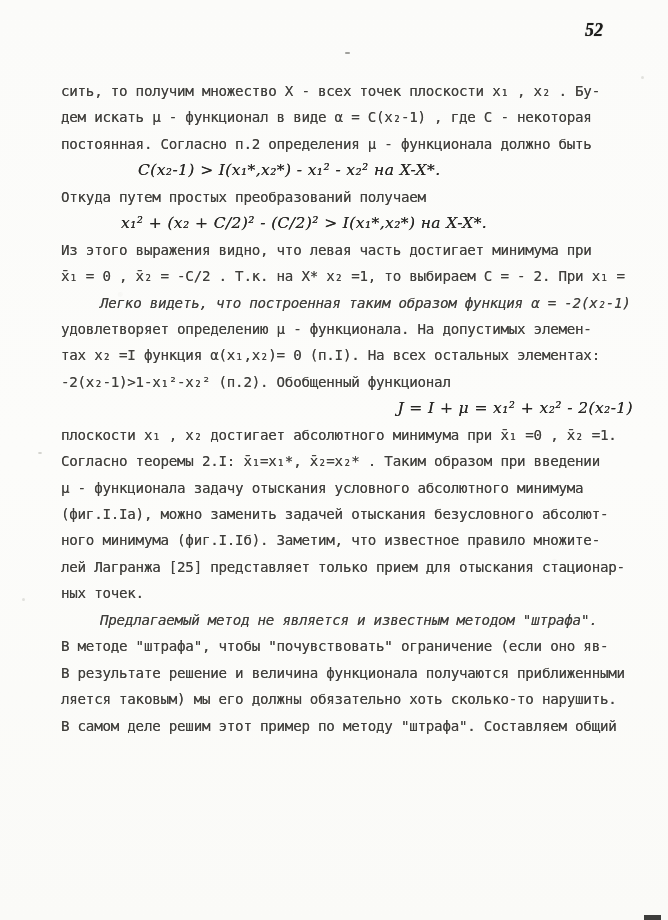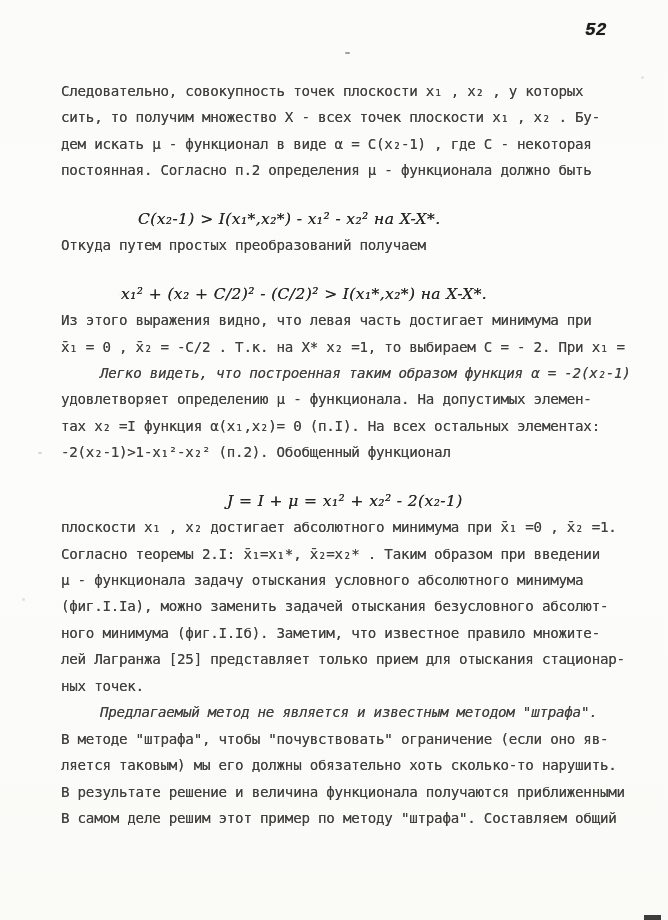--- a/index.html
+++ b/index.html
@@ -10,21 +10,21 @@
     background:#fcfcfa;
     background-image:
       radial-gradient(circle at 18% 32%, rgba(180,180,170,0.06) 0 2px, transparent 3px),
       radial-gradient(circle at 83% 61%, rgba(180,180,170,0.05) 0 2px, transparent 3px),
       linear-gradient(180deg,#fbfbf9 0%,#fcfcfa 50%,#fafaf7 100%);
     overflow:hidden;
     font-family:"DejaVu Sans Mono", monospace;
   }
   .pagenum{
     position:absolute;left:585px;top:20px;
-    font-family:Liberation Mono, monospace;
+    font-family:Liberation Serif, serif;
     font-style:italic;font-weight:bold;
     font-size:18px;color:#1d1d1b;
     text-shadow:0 0 .7px rgba(30,30,28,.9);
   }
   .textblock{
     position:absolute;left:61px;top:78px;width:572px;
   }
   .line{
     height:26.45px;line-height:26.45px;
     font-size:14.2px;
@@ -35,42 +35,40 @@
   }
   .line.indent{padding-left:39px;font-style:italic;}
   .line.formula{
     font-family:"DejaVu Serif", serif;
     font-style:italic;
     font-size:15.5px;
     letter-spacing:.4px;
     color:#27262.3px;
     color:#272624;
     text-shadow:0 0 .5px rgba(35,34,32,.85);
-    margin-top:22px;
   }
   .line.f1{padding-left:77px;}
   .line.f2{padding-left:60px;}
-  .line.f3{padding-left:166px;}
+  .line.f3{padding-left:166px;text-align:right;}
   .speck{position:absolute;border-radius:50%;background:#c8c8c2;opacity:.8;}
   .speck.s1{left:38px;top:452px;width:4px;height:2px;}
   .speck.s2{left:22px;top:598px;width:3px;height:3px;opacity:.5;}
   .speck.s3{left:641px;top:76px;width:3px;height:3px;opacity:.5;}
   .speck.s4{left:345px;top:52px;width:5px;height:2px;background:#8a8a84;border-radius:1px;}
   .corner-mark{
     position:absolute;right:7px;bottom:0px;
     width:17px;height:5px;background:#3d3d3b;
   }
 </style>
 </head>
 <body>
 
 <div class="page">
   <div class="pagenum">52</div>
   <div class="textblock">
-      <div class="line">Следовательно, совокупность точек плоскости  x₁ , x₂ , у которых</div>
       <div class="line">сить, то получим множество  X - всех точек плоскости  x₁ , x₂ . Бу-</div>
       <div class="line">дем искать  μ - функционал в виде  α = C(x₂-1) , где  C - некоторая</div>
       <div class="line">постоянная. Согласно п.2 определения  μ - функционала должно быть</div>
       <div class="line formula f1">C(x₂-1) &gt; I(x₁*,x₂*) - x₁² - x₂²   на  X-X*.</div>
       <div class="line">Откуда путем простых преобразований получаем</div>
       <div class="line formula f2">x₁² + (x₂ + C/2)² - (C/2)² &gt; I(x₁*,x₂*)   на  X-X*.</div>
       <div class="line">Из этого выражения видно, что левая часть достигает минимума при</div>
       <div class="line">x̄₁ = 0 , x̄₂ = -C/2   . Т.к. на X*   x₂ =1, то выбираем C = - 2. При x₁ =</div>
       <div class="line indent">Легко видеть, что построенная таким образом функция α = -2(x₂-1)</div>
       <div class="line">удовлетворяет определению  μ - функционала. На допустимых элемен-</div>
@@ -79,22 +77,22 @@
       <div class="line formula f3">J = I + μ = x₁² + x₂² - 2(x₂-1)</div>
       <div class="line">плоскости  x₁ , x₂  достигает абсолютного минимума при x̄₁ =0 , x̄₂ =1.</div>
       <div class="line">Согласно теоремы 2.I: x̄₁=x₁*, x̄₂=x₂* . Таким образом при введении</div>
       <div class="line">μ - функционала задачу отыскания условного абсолютного минимума</div>
       <div class="line">(фиг.I.Iа), можно заменить задачей отыскания безусловного абсолют-</div>
       <div class="line">ного минимума (фиг.I.Iб). Заметим, что известное правило множите-</div>
       <div class="line">лей Лагранжа [25] представляет только прием для отыскания стационар-</div>
       <div class="line">ных точек.</div>
       <div class="line indent">Предлагаемый метод не является и известным методом "штрафа".</div>
       <div class="line">В методе "штрафа", чтобы "почувствовать" ограничение (если оно яв-</div>
+      <div class="line">В результате решение и величина функционала получаются приближенными</div>
       <div class="line">ляется таковым) мы его должны обязательно хоть сколько-то нарушить.</div>
-      <div class="line">В результате решение и величина функционала получаются приближенными</div>
       <div class="line">В самом деле решим этот пример по методу "штрафа". Составляем общий</div>
     </div>
   <span class="speck s1"></span>
   <span class="speck s2"></span>
   <span class="speck s3"></span>
   <span class="speck s4"></span>
   <div class="corner-mark"></div>
 </div>
 
 </body></html>

